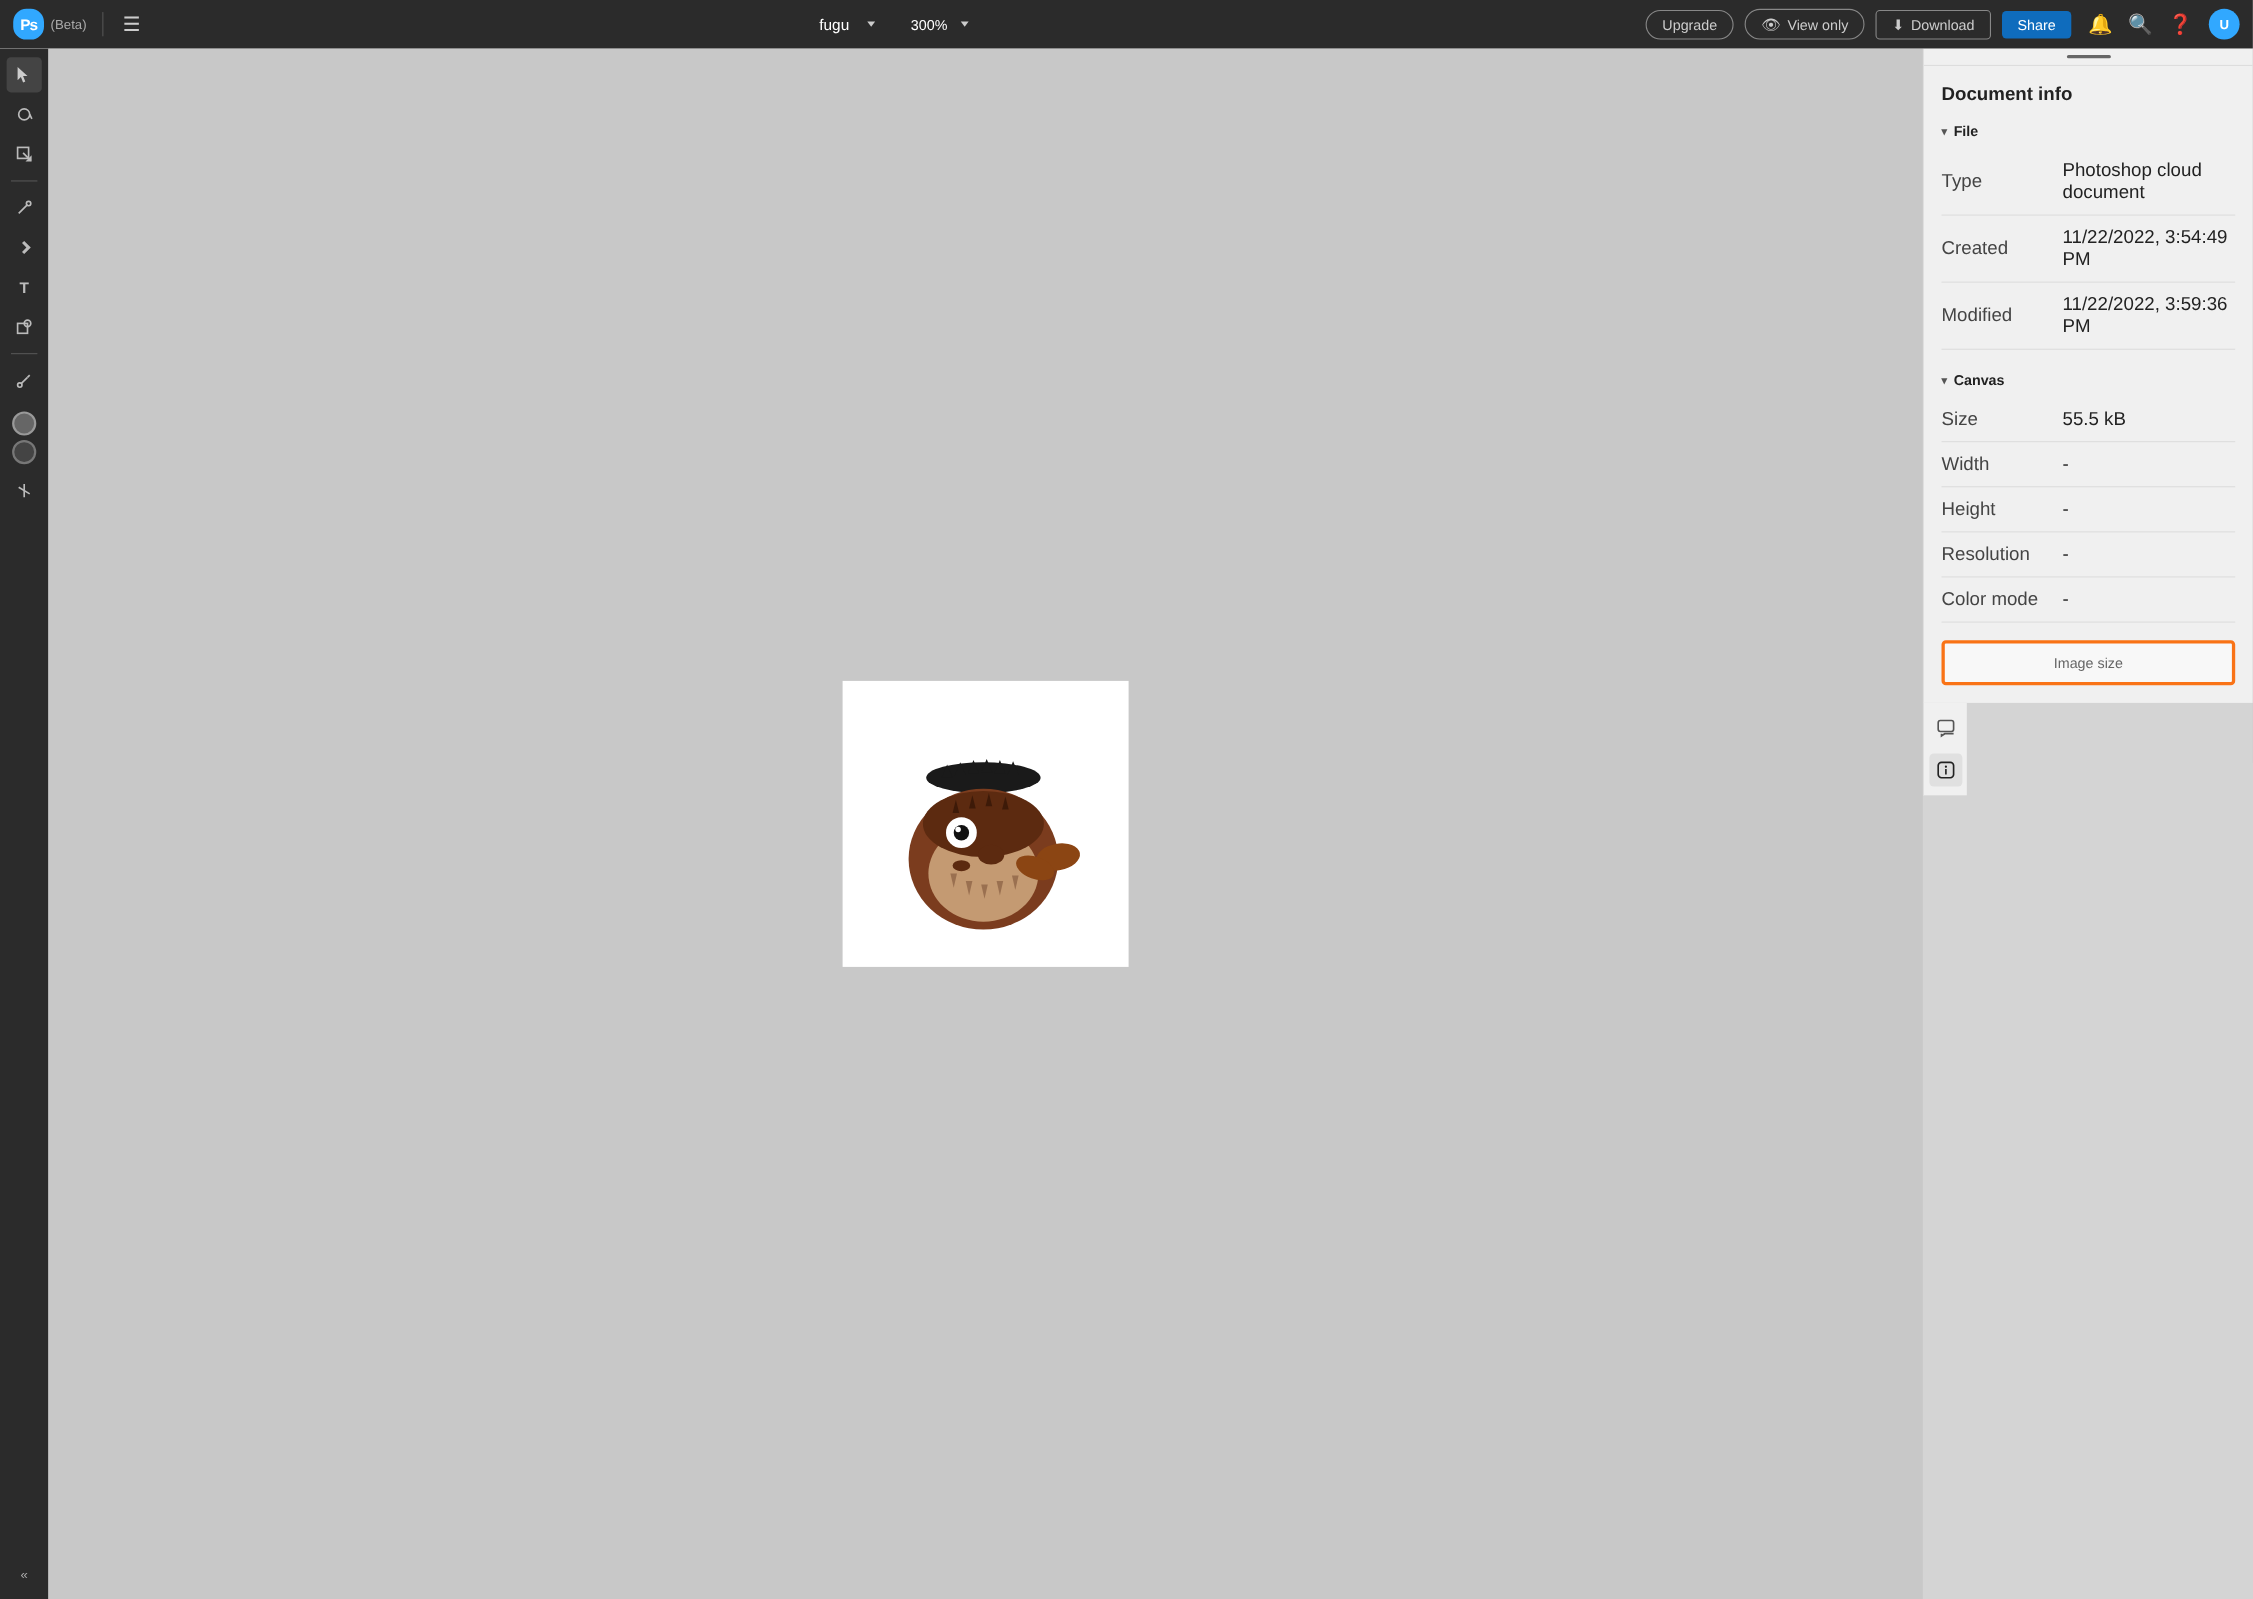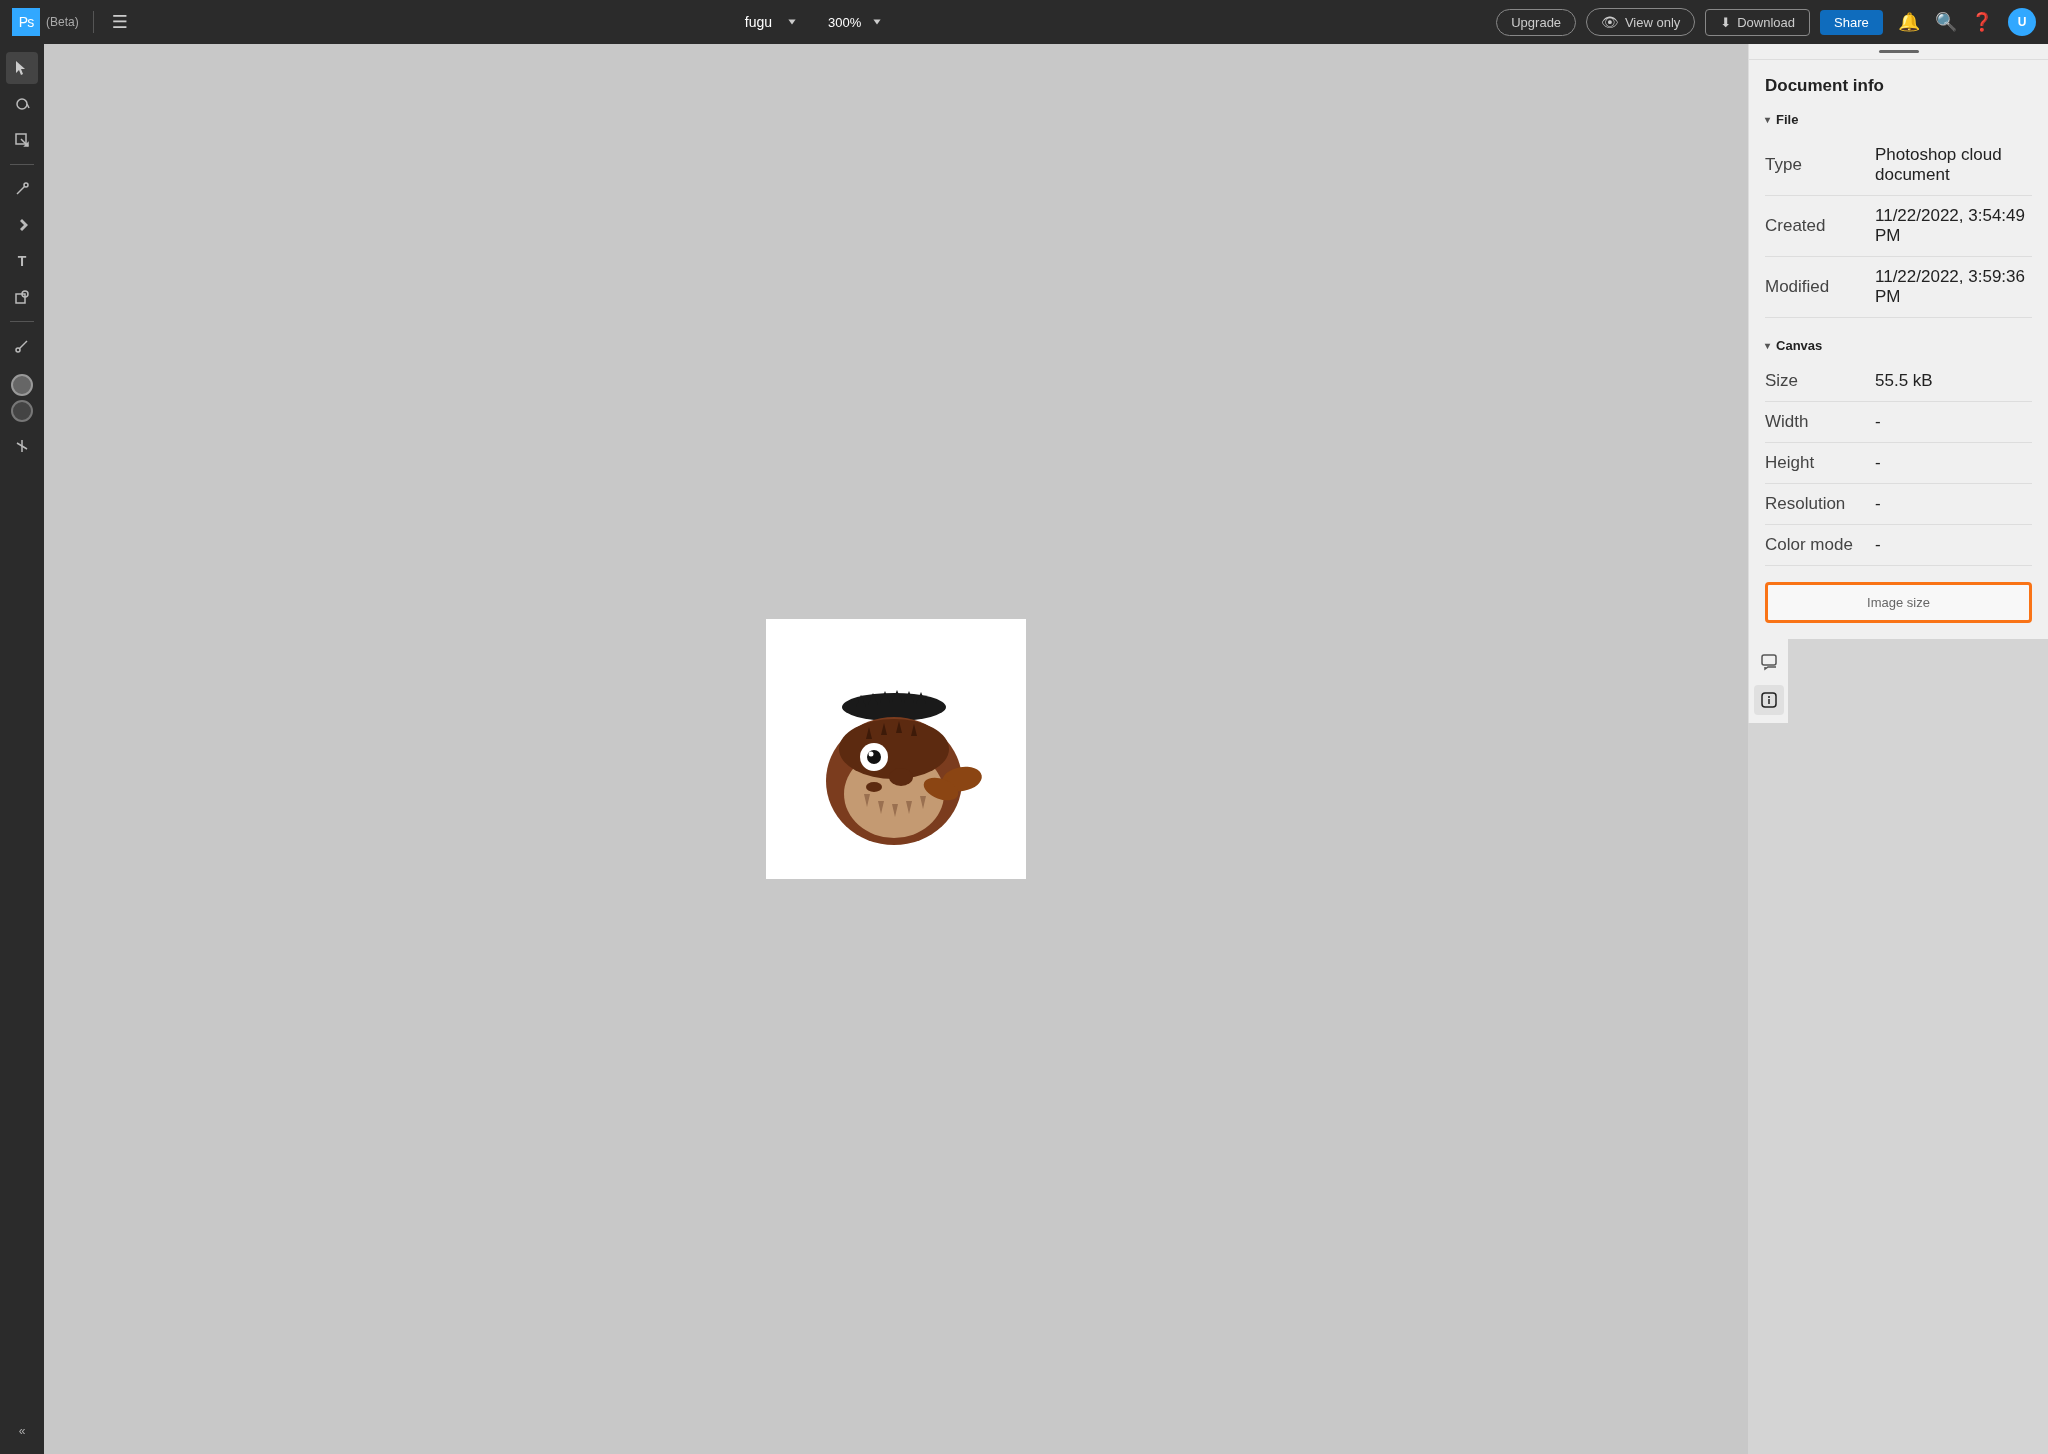--- a/index.html
+++ b/index.html
@@ -5,23 +5,23 @@
     * { box-sizing: border-box; margin: 0; padding: 0; }
     body { font-family: -apple-system, BlinkMacSystemFont, 'Segoe UI', sans-serif; background: #d4d4d4; display: flex; flex-direction: column; height: 100vh; overflow: hidden; }
 
     
     .topbar {
       display: flex; align-items: center; background: #2b2b2b; height: 44px;
       padding: 0 12px; gap: 10px; z-index: 10; flex-shrink: 0;
     }
     .topbar-logo { display: flex; align-items: center; gap: 6px; }
     .ps-logo {
-      width: 28px; height: 28px; background: #31a8ff; border-radius: 0;
+      width: 28px; height: 28px; background: #31a8ff; border-radius: 12px;
       display: flex; align-items: center; justify-content: center;
-      color: #fff; font-weight: 400; font-size: 14px; letter-spacing: -1px;
+      color: #fff; font-weight: 700; font-size: 14px; letter-spacing: -1px;
     }
     .topbar-beta { color: #aaa; font-size: 12px; }
     .topbar-divider { width: 1px; height: 22px; background: #555; margin: 0 4px; }
     .topbar-menu-icon { color: #ccc; font-size: 18px; cursor: pointer; padding: 4px; }
     .topbar-spacer { flex: 1; }
     .topbar-filename {
       display: flex; align-items: center; gap: 14px;
       color: #fff; font-size: 14px; font-weight: 500; cursor: pointer;
     }
     .topbar-filename svg { width: 12px; height: 12px; fill: #ccc; }

